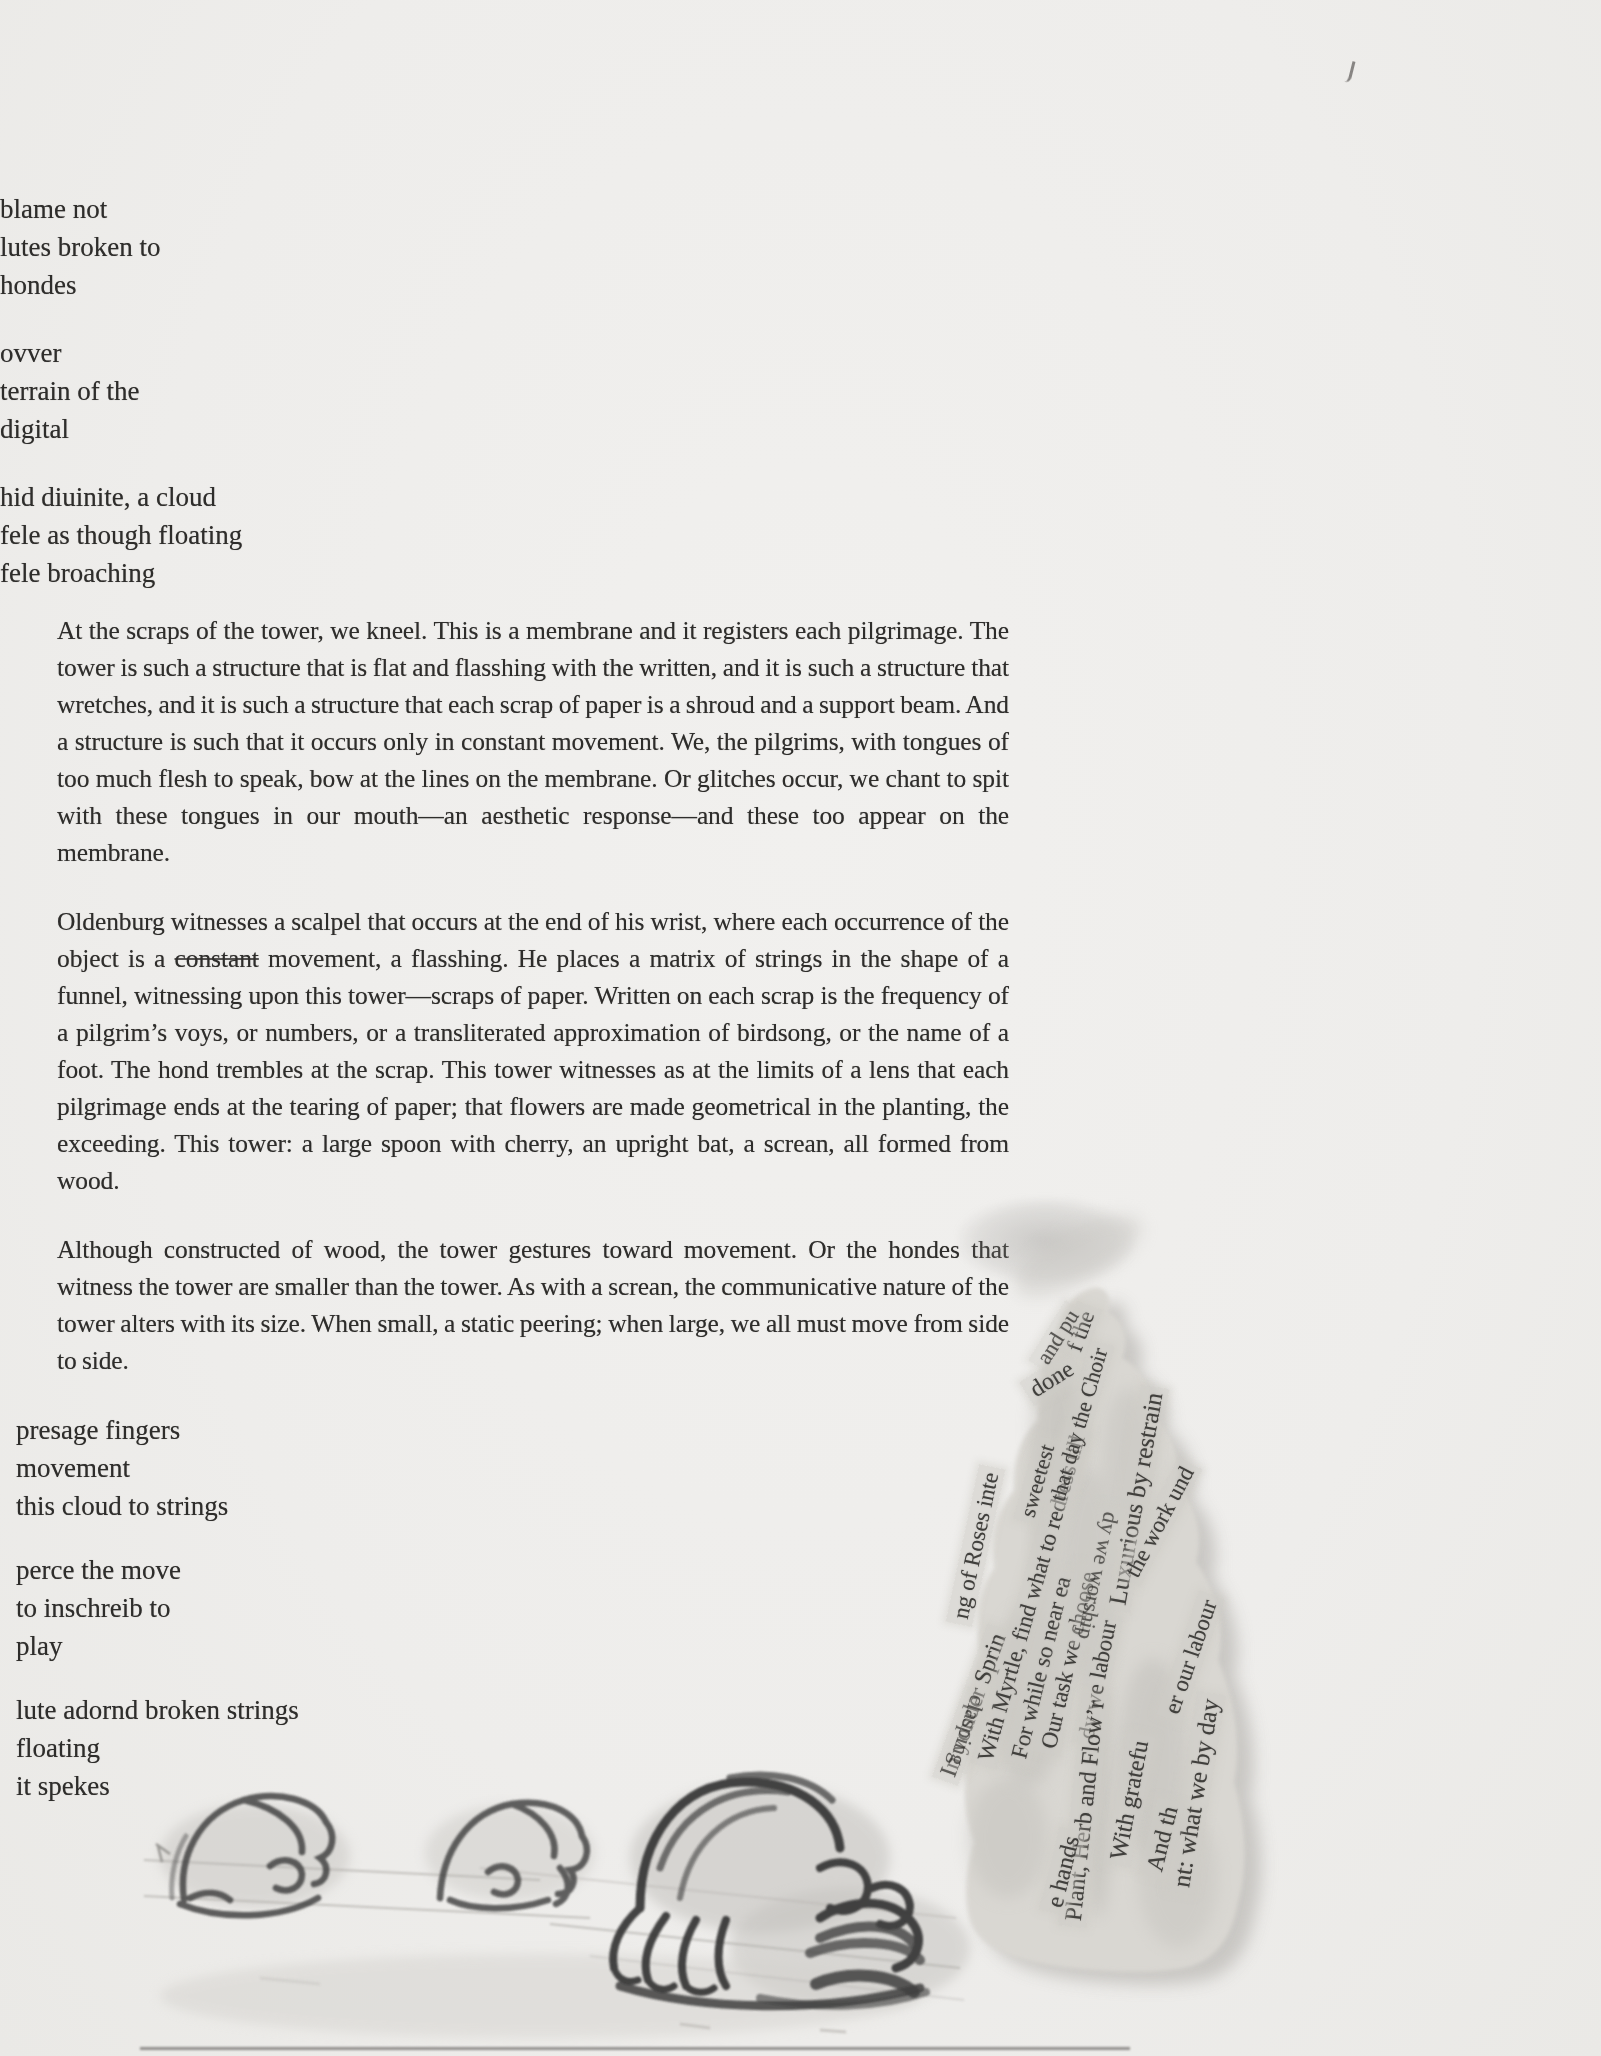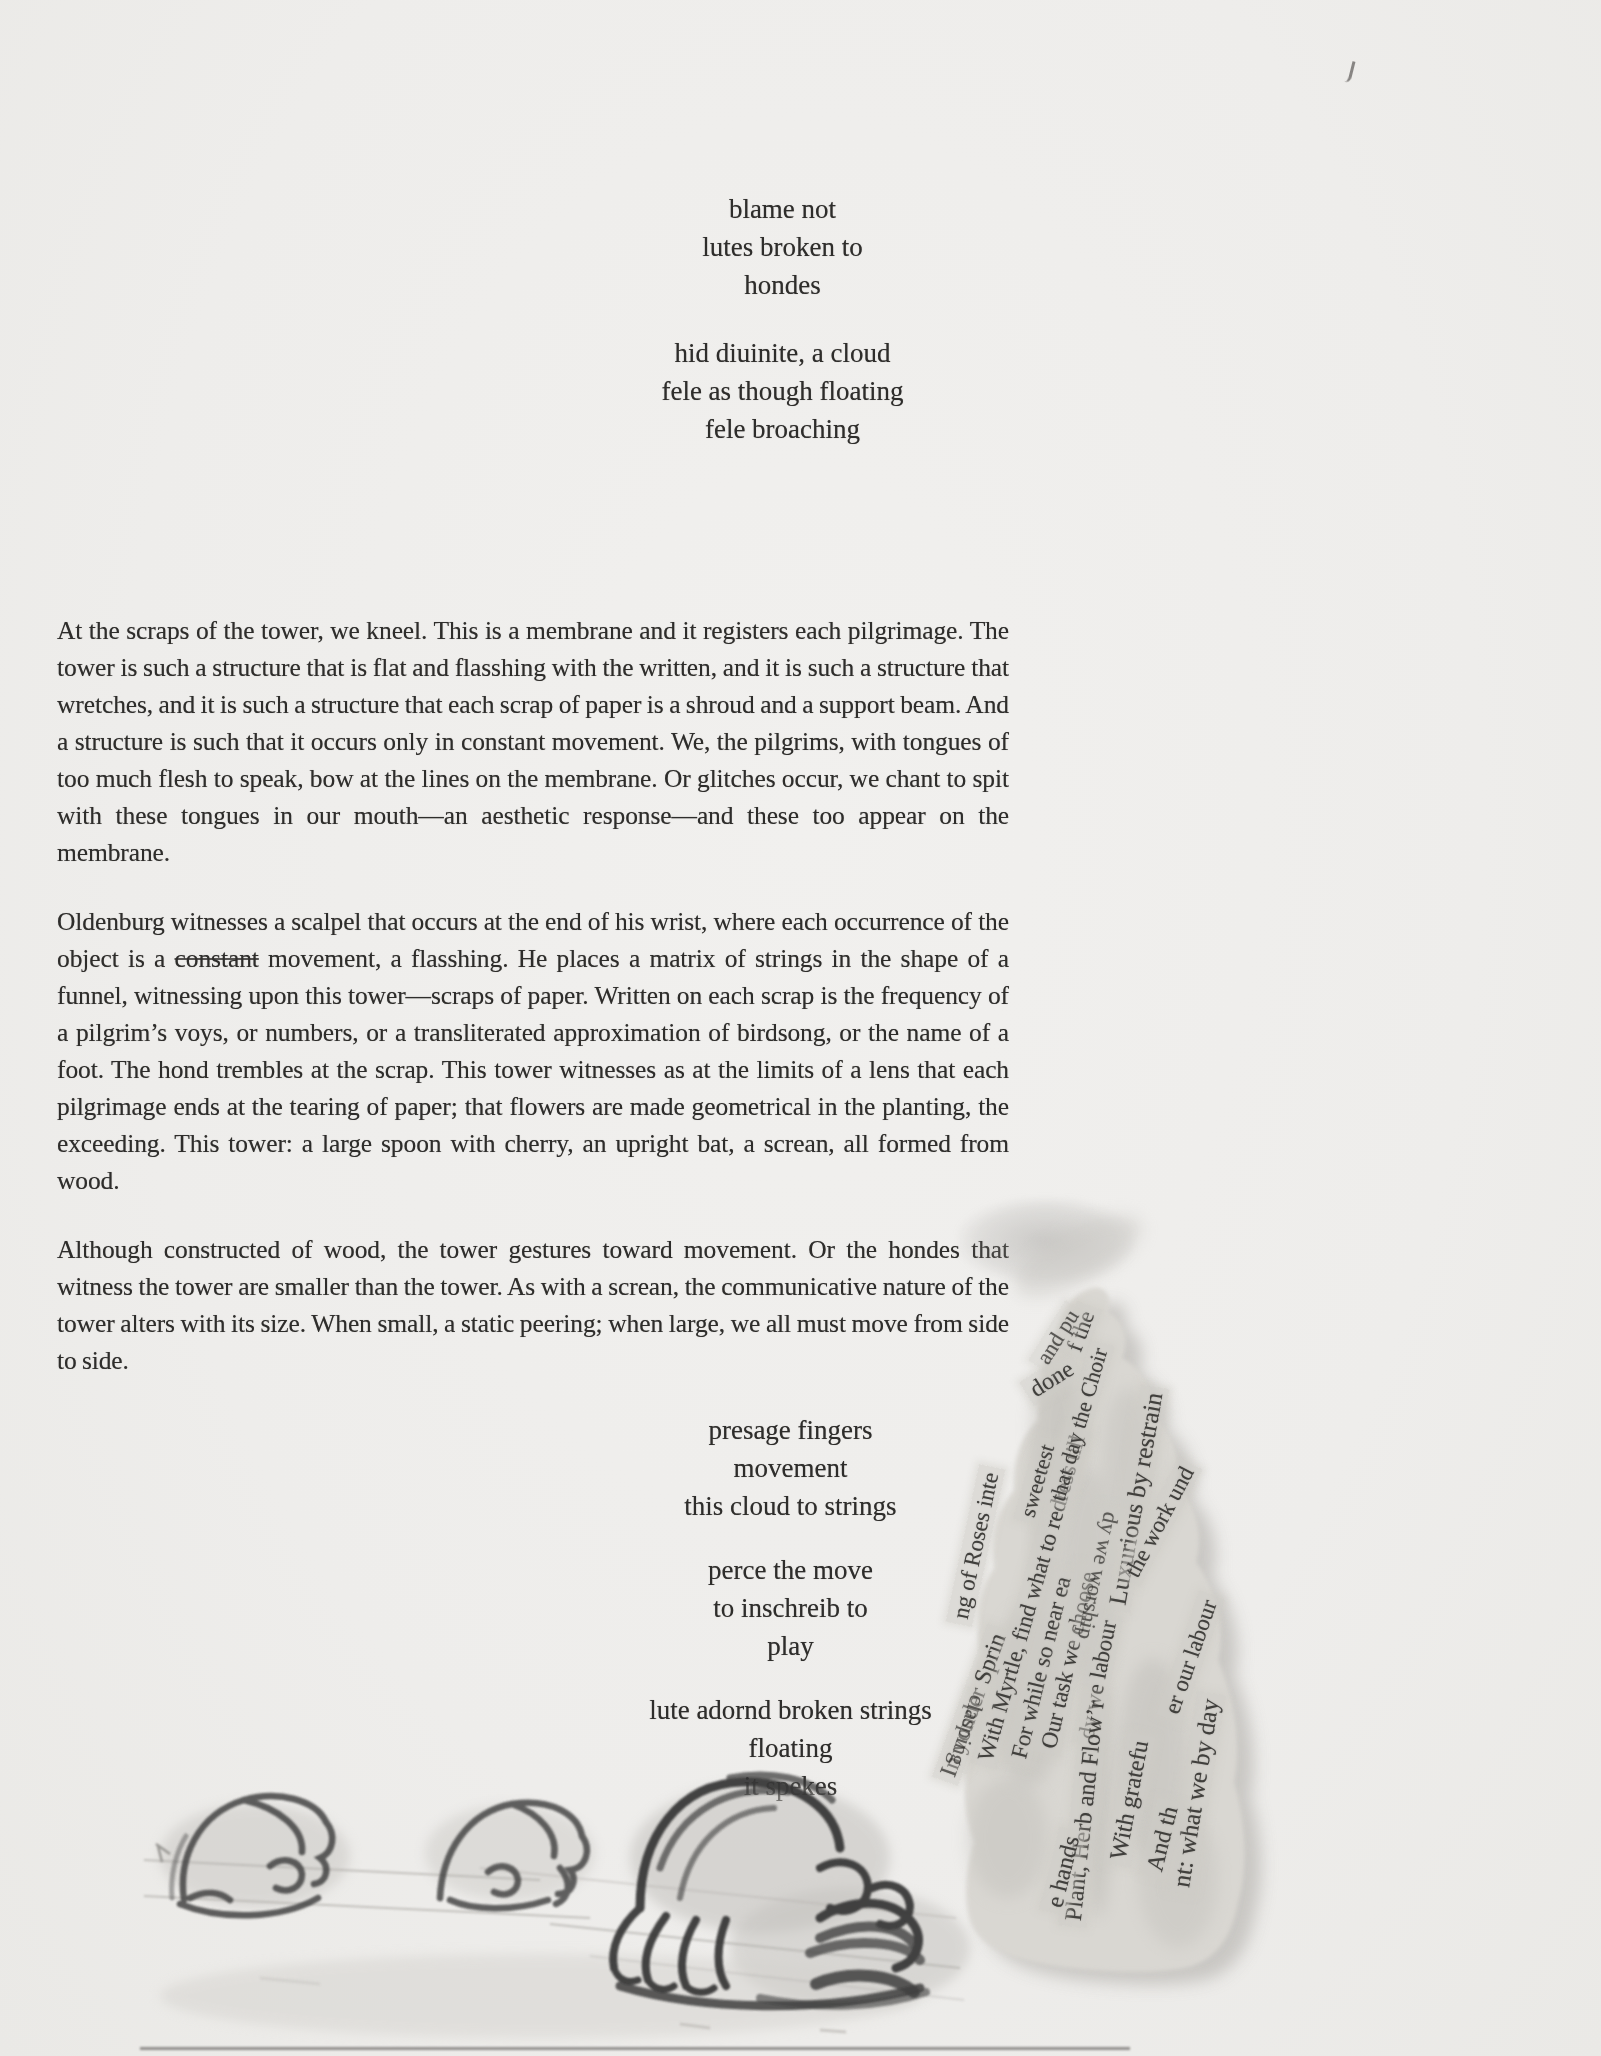--- a/index.html
+++ b/index.html
@@ -9,21 +9,21 @@
     margin:0 auto;
     background:#efeeec;
     background-image:radial-gradient(ellipse at 50% 40%, #f1f0ee 0%, #eeedeb 60%, #eae9e6 100%);
     overflow:hidden;
     font-family:"Liberation Serif", serif;
     color:#2e2d2b;
   }
   
   .poem-block{
     position:absolute;left:0;right:0;
-    text-align:center;
+    text-align:left;
     padding-right:36px;
     font-size:27px;line-height:38px;
     text-shadow:0 0 0.7px rgba(52,50,48,.55);
   }
   .poem-top{top:190px;}
   .stanza{margin:0 0 30px 0;}
   .stanza div{min-height:38px;}
   
   .prose-flow{position:absolute;left:0;right:0;top:612px;}
   .prose{
@@ -96,20 +96,25 @@
 
 <div class="page">
 
   <div class="apostrophe-mark"></div>
 
   <div class="poem-block poem-top">
     <div class="stanza">
       <div>blame not</div>
       <div>lutes broken to</div>
       <div>hondes</div>
+    </div>
+    <div class="stanza">
+      <div>ovver</div>
+      <div>terrain of the</div>
+      <div>digital</div>
     </div>
     <div class="stanza">
       <div>hid diuinite, a cloud</div>
       <div>fele as though floating</div>
       <div>fele broaching</div>
     </div>
   </div>
 
   <div class="prose-flow">
     <p class="prose">At the scraps of the tower, we kneel. This is a membrane and it registers each pilgrimage. The tower is such a structure that is flat and flasshing with the written, and it is such a structure that wretches, and it is such a structure that each scrap of paper is a shroud and a support beam. And a structure is such that it occurs only in constant movement. We, the pilgrims, with tongues of too much flesh to speak, bow at the lines on the membrane. Or glitches occur, we chant to spit with these tongues in our mouth—an aesthetic response—and these too appear on the membrane.</p>

